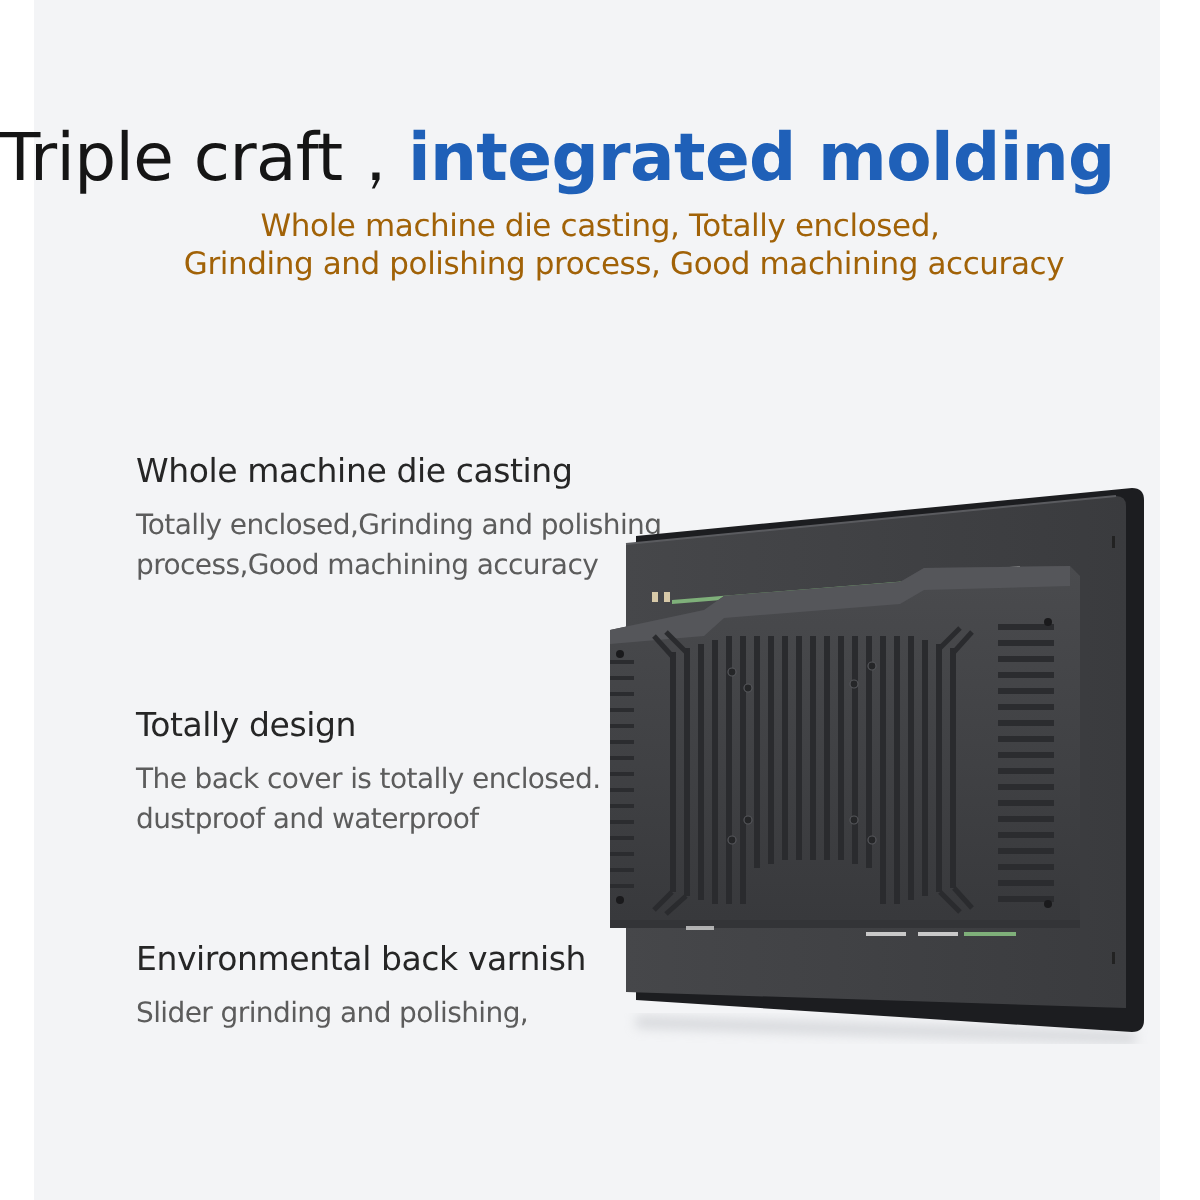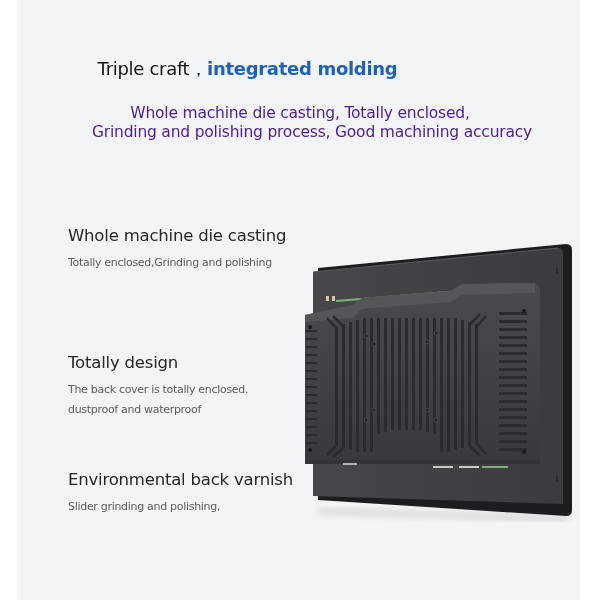--- a/index.html
+++ b/index.html
@@ -6,39 +6,39 @@
   html, body { width: 600px; height: 600px; overflow: hidden; background: #ffffff; }
   body { position: relative; font-family: "DejaVu Sans", "Liberation Sans", sans-serif; }
 
   .stage {
     position: absolute; left: 17px; top: 0; width: 563px; height: 600px;
     background: #f3f4f6;
   }
 
   .title {
     position: absolute; left: 0; top: 57px; width: 495px; text-align: center;
-    font-size: 18px; font-weight: 400; letter-spacing: -0.3px; color: #151515;
+    font-size: 33px; font-weight: 400; letter-spacing: -0.3px; color: #151515;
     white-space: nowrap;
   }
   .title .accent { color: #1f60b8; font-weight: 700; }
   .title .lead { font-weight: 500; }
 
   .subtitle {
     position: absolute; left: 0; width: 600px; text-align: center;
-    font-size: 15.5px; color: #4c1d95; letter-spacing: -0.2px; white-space: nowrap;
+    font-size: 15.5px; color: #a16207; letter-spacing: -0.2px; white-space: nowrap;
   }
   .sub1 { top: 104px; }
   .sub2 { top: 123px; margin-left: 12px; }
 
   .feature { position: absolute; left: 68px; }
   .feature h3 {
     font-size: 16.5px; font-weight: 400; color: #262626; letter-spacing: -0.2px; white-space: nowrap;
   }
   .feature p {
-    font-size: 11px; color: #5c5c5c; line-height: 20px; letter-spacing: -0.3px; white-space: nowrap;
+    font-size: 14px; color: #5c5c5c; line-height: 20px; letter-spacing: -0.3px; white-space: nowrap;
     margin-top: 8px;
   }
   .f1 { top: 226px; }
   .f2 { top: 353px; }
   .f3 { top: 470px; }
 
   .device { position: absolute; left: 300px; top: 232px; width: 280px; height: 290px; }
 </style>
 </head>
 <body>
@@ -48,20 +48,21 @@
 <div class="title">
   <span class="lead">Triple craft</span><span>，</span><span class="accent">integrated molding</span>
 </div>
 <div class="subtitle sub1">Whole machine die casting, Totally enclosed,</div>
 <div class="subtitle sub2">Grinding and polishing process, Good machining accuracy</div>
 
 <div class="feature f1">
   <h3>Whole machine die casting</h3>
   <p>
     <span>Totally enclosed,Grinding and polishing</span><br>
+    <span>process,Good machining accuracy</span>
   </p>
 </div>
 
 <div class="feature f2">
   <h3>Totally design</h3>
   <p>
     <span>The back cover is totally enclosed.</span><br>
     <span>dustproof and waterproof</span>
   </p>
 </div>

